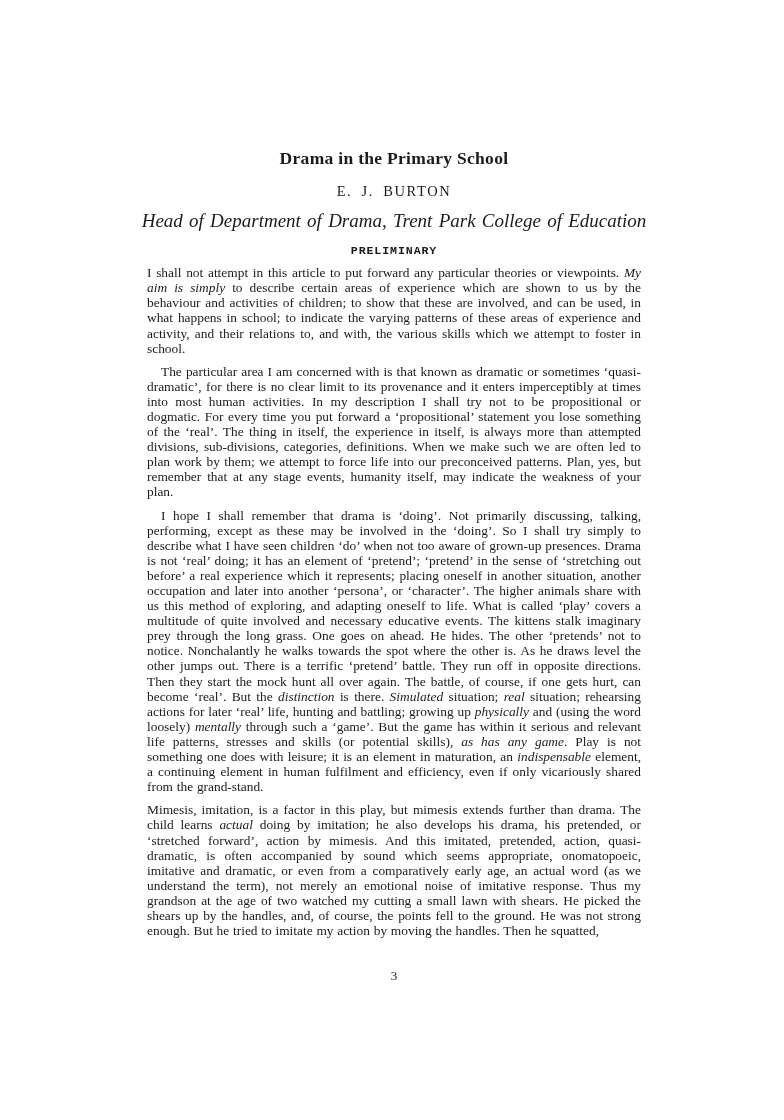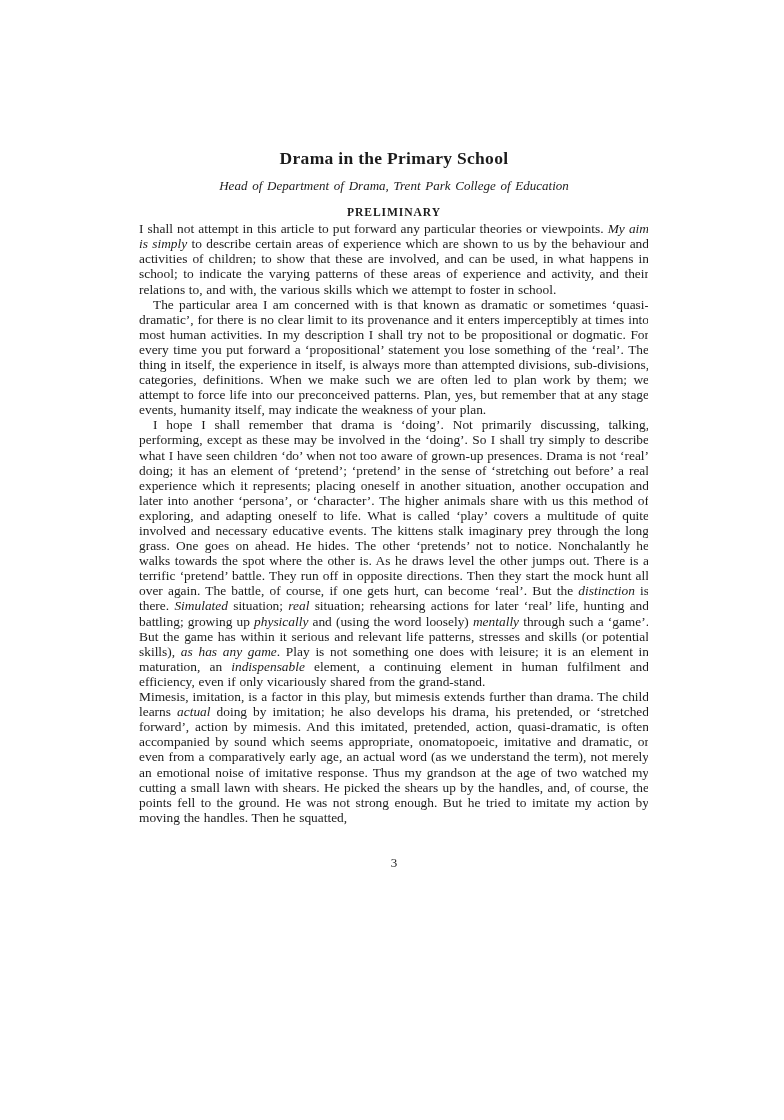--- a/index.html
+++ b/index.html
@@ -32,36 +32,37 @@
   }
   .author {
     margin-top: 15px;
     font-size: 14.5px;
     text-align: center;
     letter-spacing: 1.6px;
     word-spacing: 4px;
   }
   .affiliation {
     margin-top: 10px;
-    font-size: 13px;
+    font-size: 19px;
     font-style: italic;
     text-align: center;
     word-spacing: 1.5px;
   }
   .section-heading {
     margin-top: 12px;
     margin-bottom: 2px;
     font-size: 11.6px;
     text-align: center;
     letter-spacing: 0.9px;
     word-spacing: 3px;
     font-weight: 600;
+    font-family: Liberation Mono, monospace;
   }
   .para {
-    margin: 0;
+    margin: 8px;
     font-size: 13.4px;
     line-height: 15.1px;
     text-align: justify;
     word-spacing: 0.4px;
   }
   .para.indent {
     text-indent: 14px;
     font-family: Liberation Serif, serif;
   }
   .it {
@@ -72,20 +73,21 @@
     text-align: center;
     font-size: 13px;
   }
 </style>
 </head>
 <body>
 
 <div class="page">
   <div class="content">
     <h1 class="article-title">Drama in the Primary School</h1>
+    <div class="author">E. J. BURTON</div>
     <div class="affiliation">Head of Department of Drama, Trent Park College of Education</div>
     <div id="sections">
         <div class="section-heading">PRELIMINARY</div>
         <p class="para"><span>I shall not attempt in this article to put forward any particular theories or viewpoints. </span><span class="it">My aim is simply</span><span> to describe certain areas of experience which are shown to us by the behaviour and activities of children; to show that these are involved, and can be used, in what happens in school; to indicate the varying patterns of these areas of experience and activity, and their relations to, and with, the various skills which we attempt to foster in school.</span></p>
         <p class="para indent"><span>The particular area I am concerned with is that known as dramatic or sometimes ‘quasi-dramatic’, for there is no clear limit to its provenance and it enters imperceptibly at times into most human activities. In my description I shall try not to be propositional or dogmatic. For every time you put forward a ‘propositional’ statement you lose something of the ‘real’. The thing in itself, the experience in itself, is always more than attempted divisions, sub-divisions, categories, definitions. When we make such we are often led to plan work by them; we attempt to force life into our preconceived patterns. Plan, yes, but remember that at any stage events, humanity itself, may indicate the weakness of your plan.</span></p>
         <p class="para indent"><span>I hope I shall remember that drama is ‘doing’. Not primarily discussing, talking, performing, except as these may be involved in the ‘doing’. So I shall try simply to describe what I have seen children ‘do’ when not too aware of grown-up presences. Drama is not ‘real’ doing; it has an element of ‘pretend’; ‘pretend’ in the sense of ‘stretching out before’ a real experience which it represents; placing oneself in another situation, another occupation and later into another ‘persona’, or ‘character’. The higher animals share with us this method of exploring, and adapting oneself to life. What is called ‘play’ covers a multitude of quite involved and necessary educative events. The kittens stalk imaginary prey through the long grass. One goes on ahead. He hides. The other ‘pretends’ not to notice. Nonchalantly he walks towards the spot where the other is. As he draws level the other jumps out. There is a terrific ‘pretend’ battle. They run off in opposite directions. Then they start the mock hunt all over again. The battle, of course, if one gets hurt, can become ‘real’. But the </span><span class="it">distinction</span><span> is there. </span><span class="it">Simulated</span><span> situation; </span><span class="it">real</span><span> situation; rehearsing actions for later ‘real’ life, hunting and battling; growing up </span><span class="it">physically</span><span> and (using the word loosely) </span><span class="it">mentally</span><span> through such a ‘game’. But the game has within it serious and relevant life patterns, stresses and skills (or potential skills), </span><span class="it">as has any game</span><span>. Play is not something one does with leisure; it is an element in maturation, an </span><span class="it">indispensable</span><span> element, a continuing element in human fulfilment and efficiency, even if only vicariously shared from the grand-stand.</span></p>
         <p class="para"><span>Mimesis, imitation, is a factor in this play, but mimesis extends further than drama. The child learns </span><span class="it">actual</span><span> doing by imitation; he also develops his drama, his pretended, or ‘stretched forward’, action by mimesis. And this imitated, pretended, action, quasi-dramatic, is often accompanied by sound which seems appropriate, onomatopoeic, imitative and dramatic, or even from a comparatively early age, an actual word (as we understand the term), not merely an emotional noise of imitative response. Thus my grandson at the age of two watched my cutting a small lawn with shears. He picked the shears up by the handles, and, of course, the points fell to the ground. He was not strong enough. But he tried to imitate my action by moving the handles. Then he squatted,</span></p>
       </div>
     <div class="page-number">3</div>
   </div>

